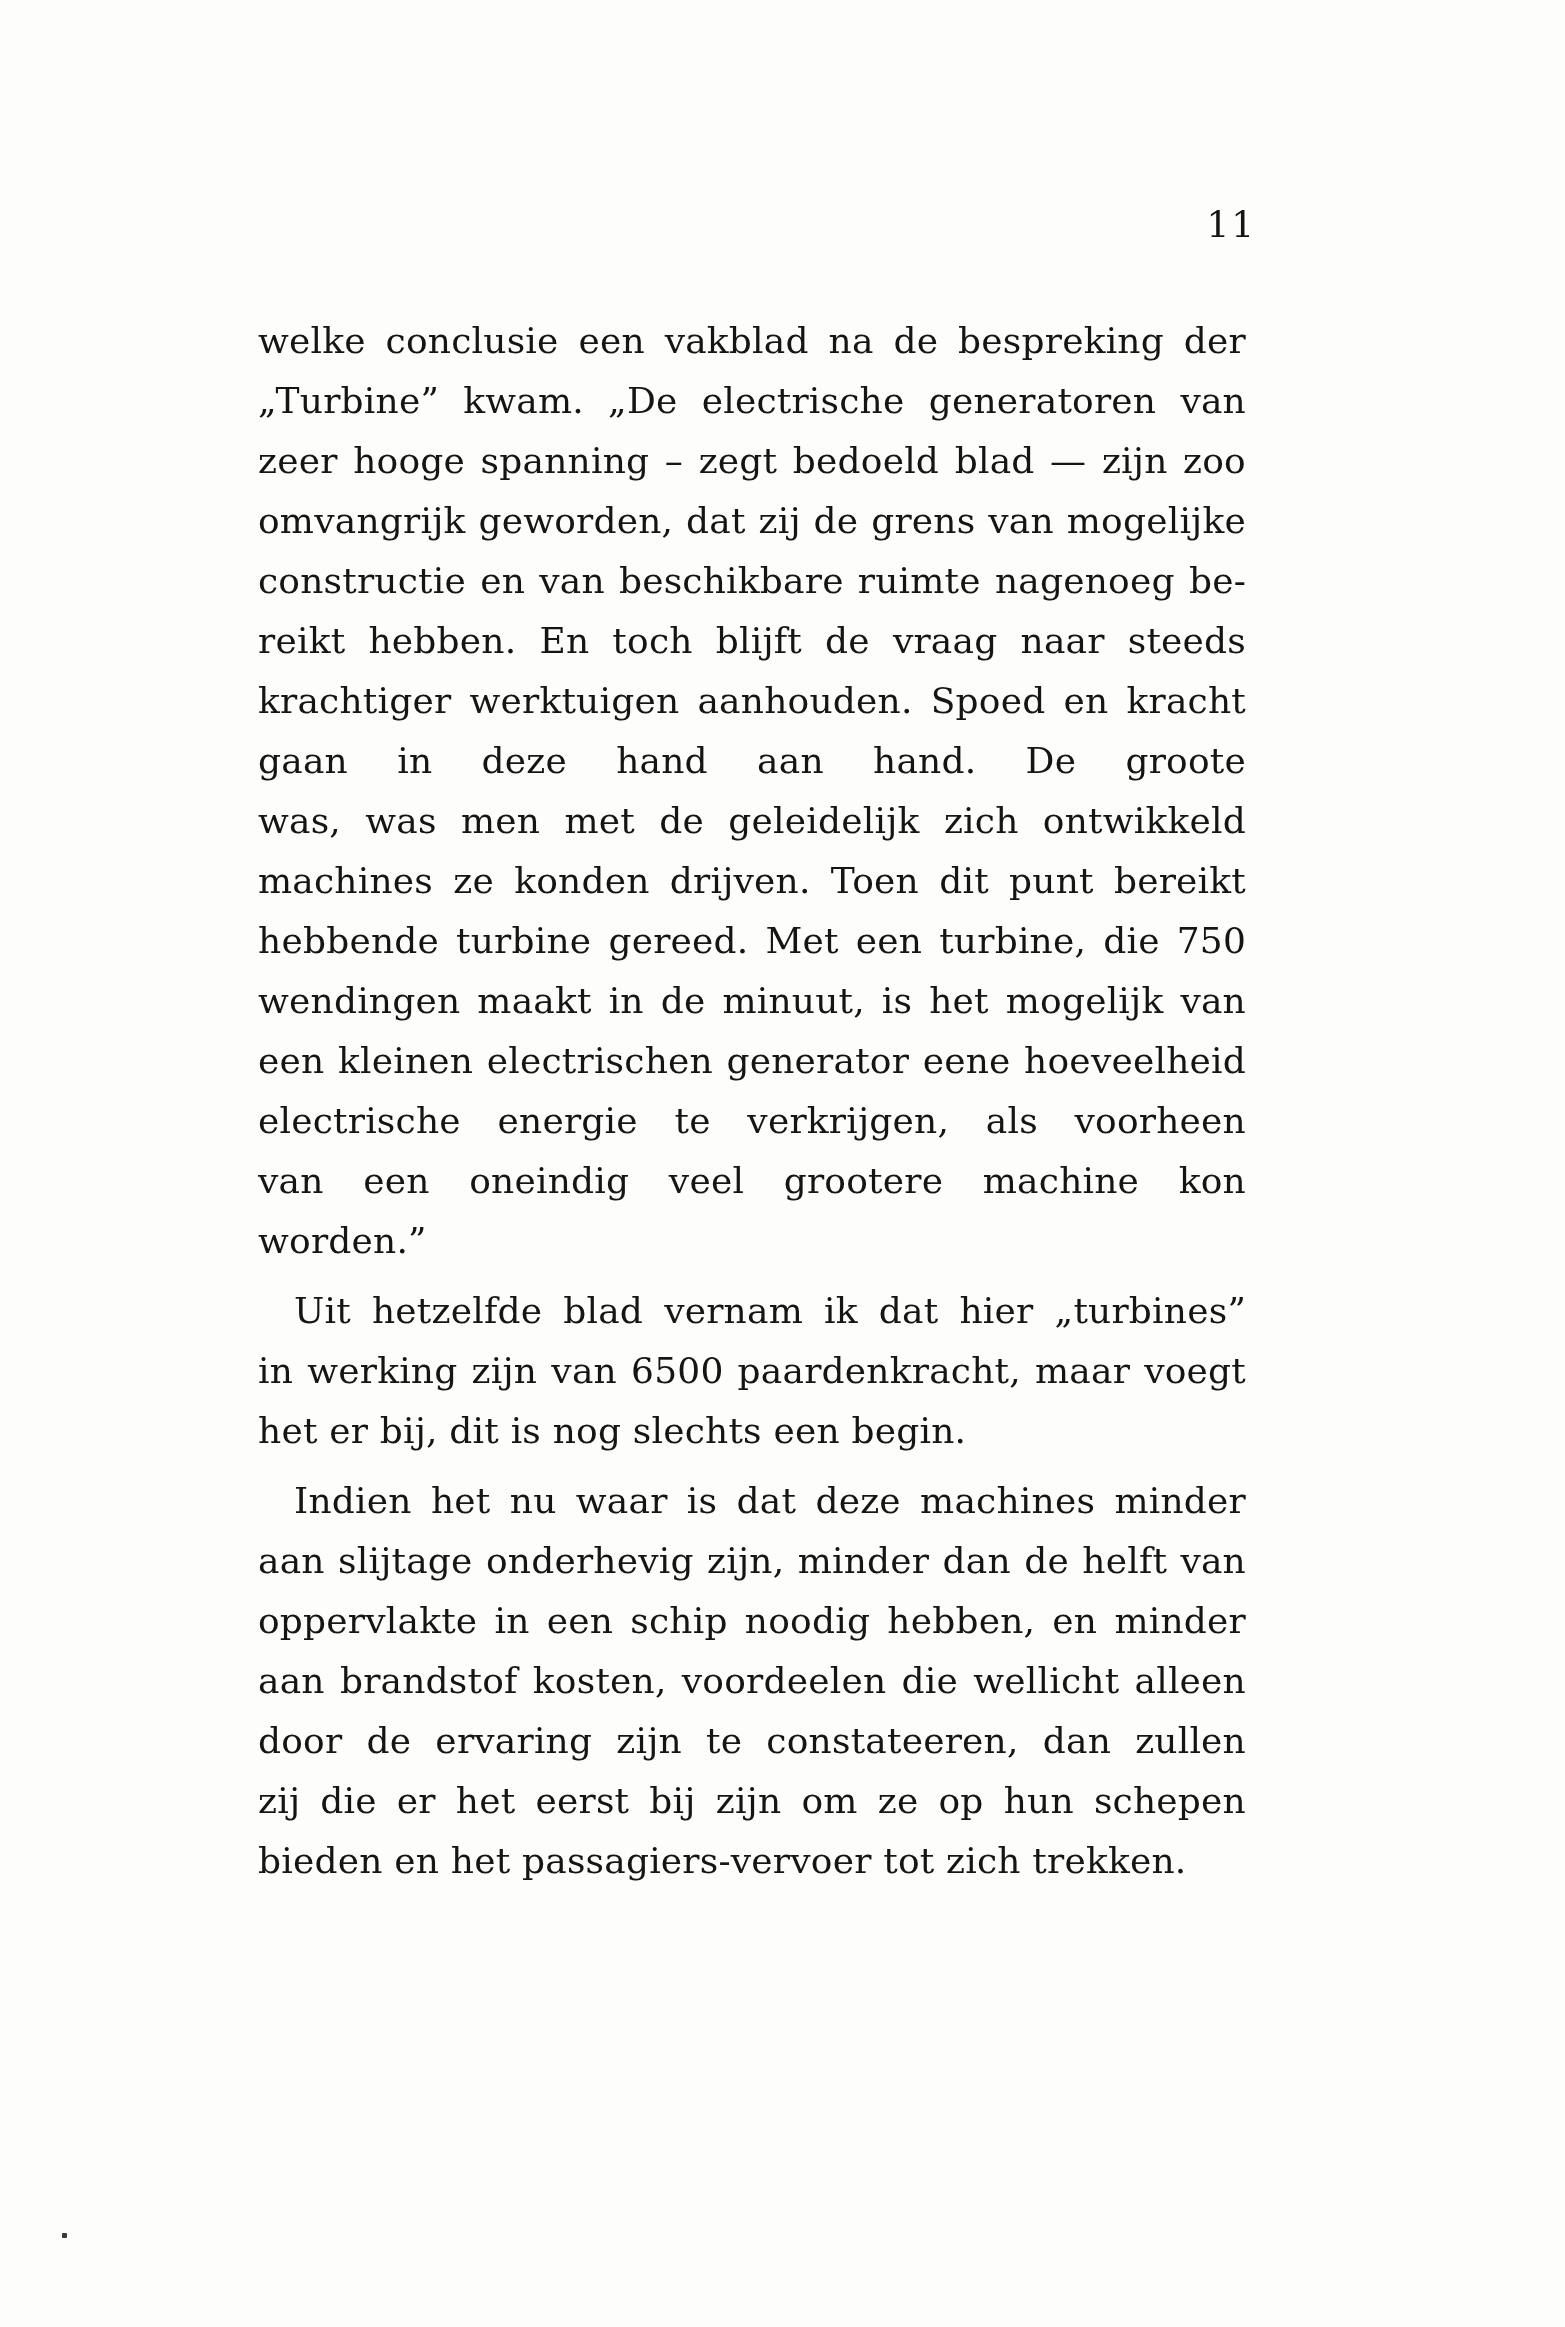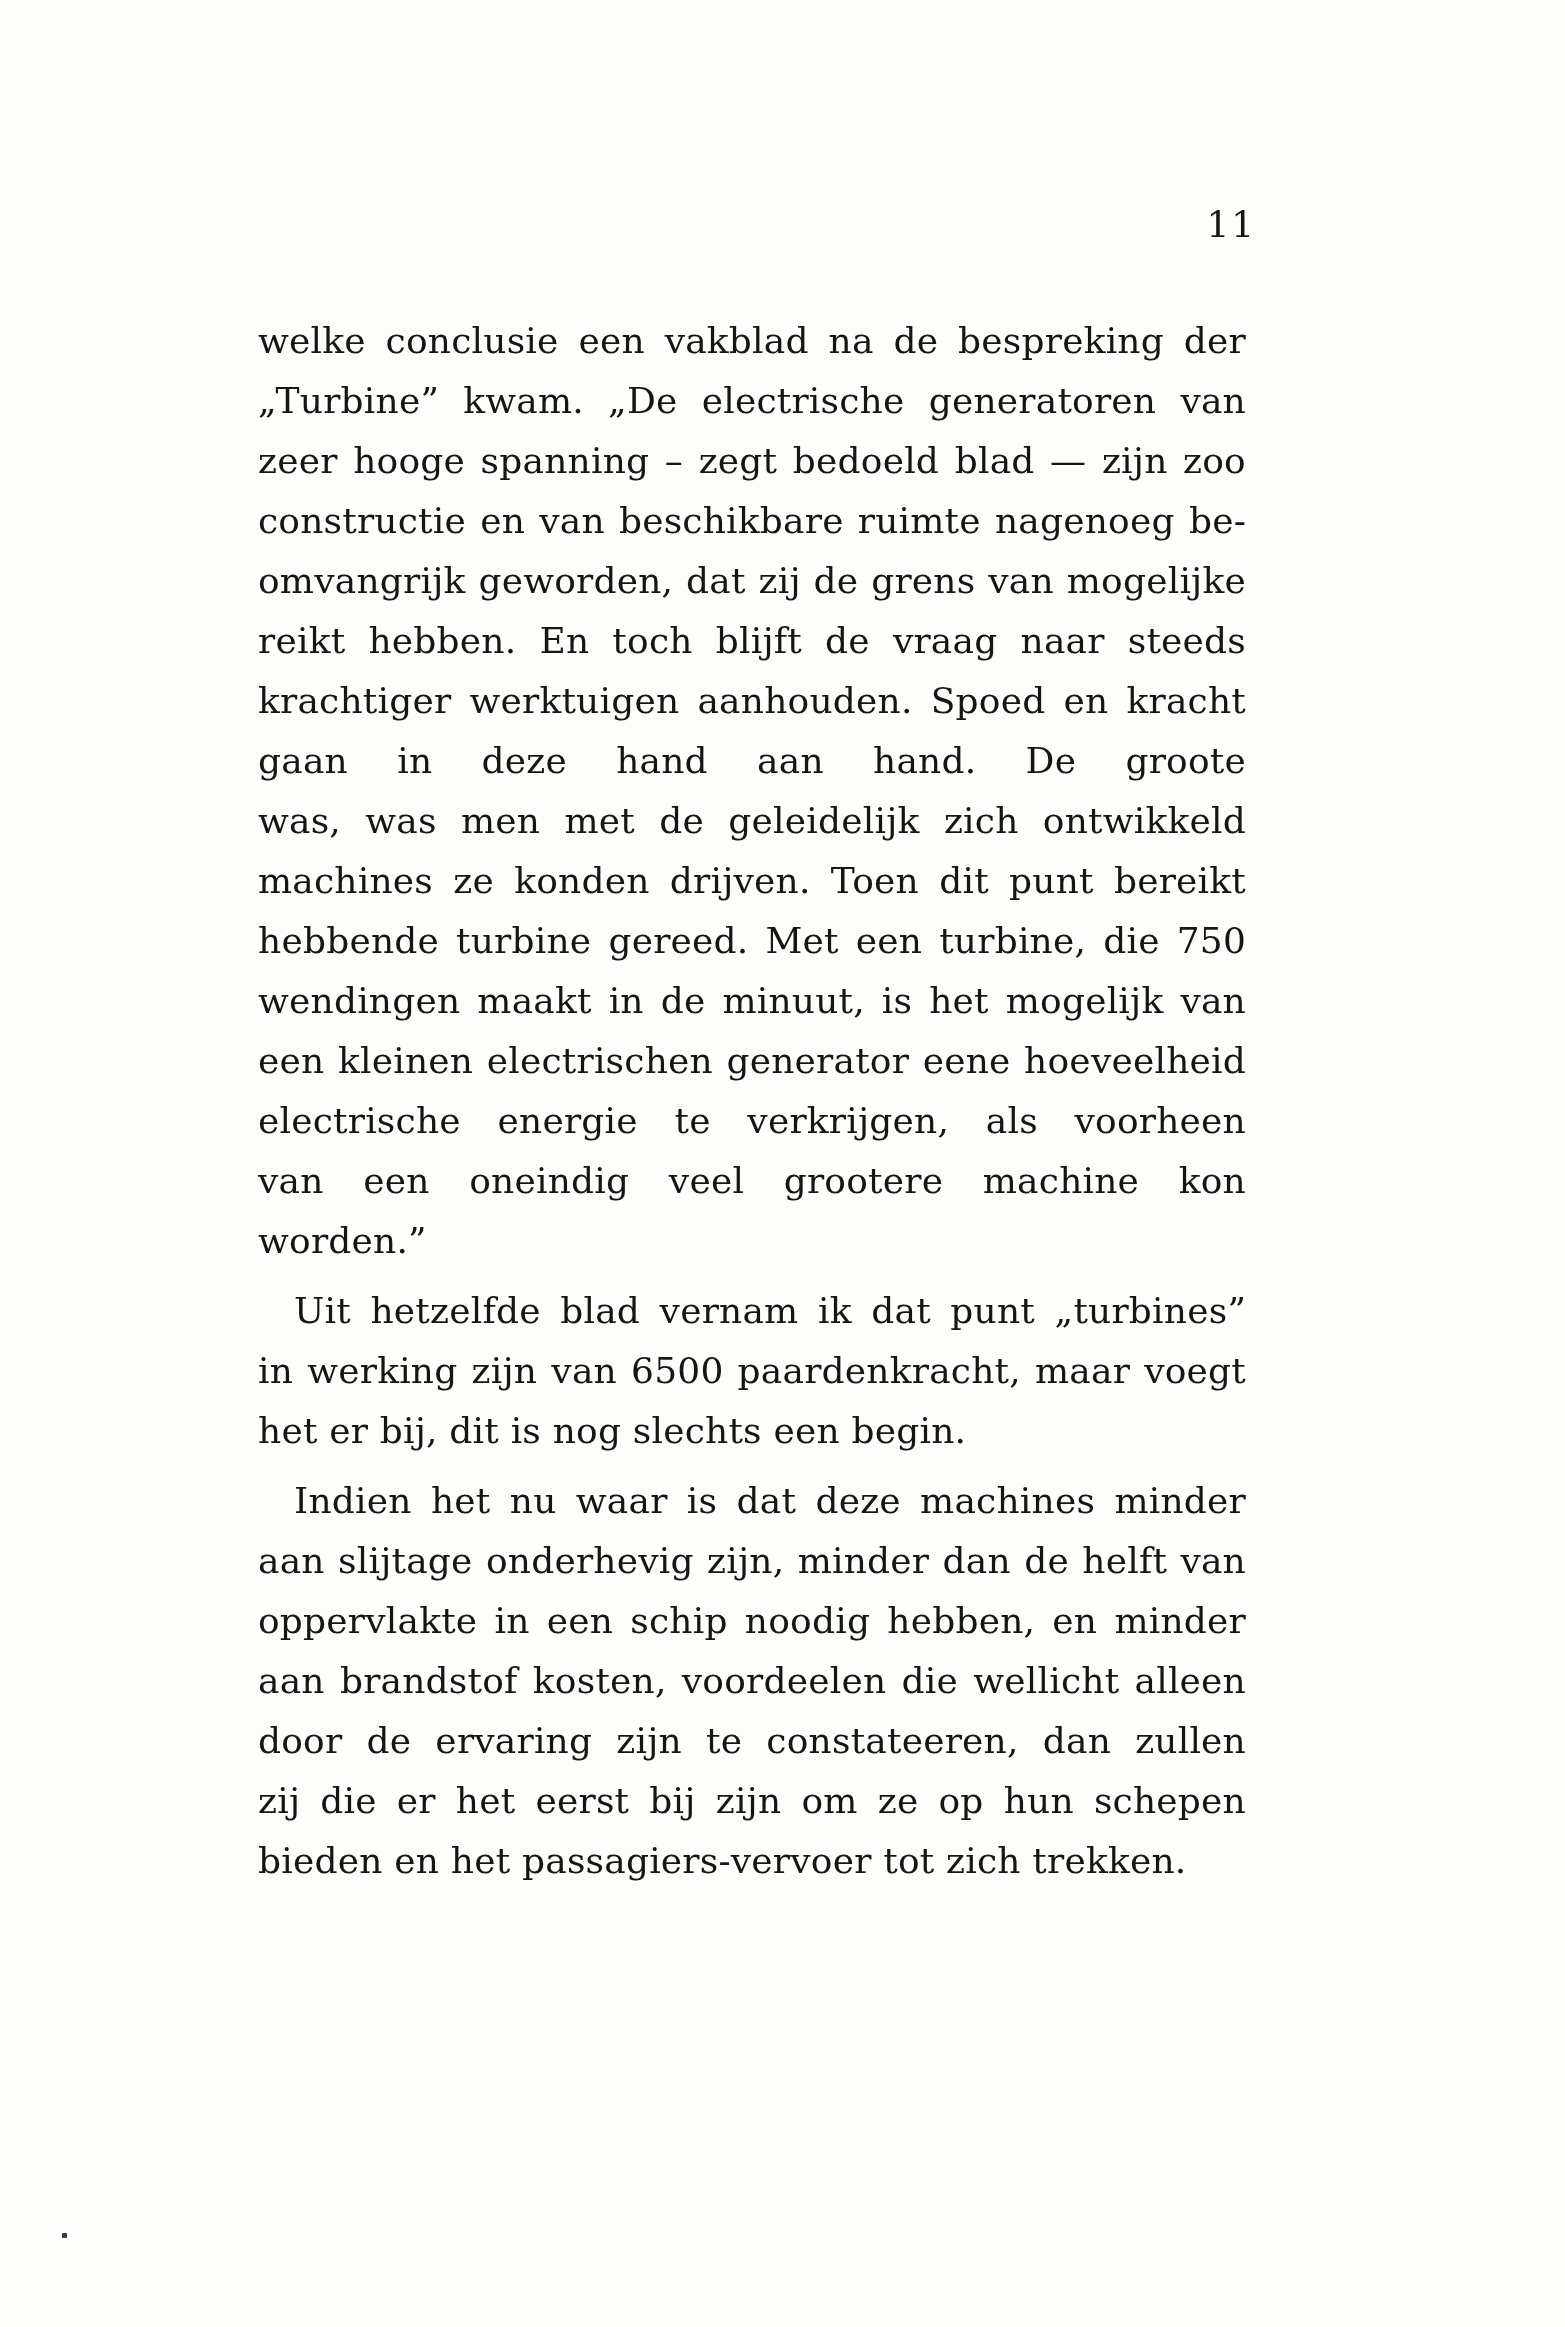--- a/index.html
+++ b/index.html
@@ -55,36 +55,36 @@
 <body>
 
 <div class="page">
   <div class="page-number">11</div>
 
   <div class="text-block" id="text-block">
       <div class="para">
         <div class="line">welke conclusie een vakblad na de bespreking der</div>
         <div class="line">„Turbine” kwam. „De electrische generatoren van</div>
         <div class="line">zeer hooge spanning – zegt bedoeld blad — zijn zoo</div>
+        <div class="line">omvangrijk geworden, dat zij de grens van mogelijke</div>
         <div class="line">constructie en van beschikbare ruimte nagenoeg be-</div>
-        <div class="line">omvangrijk geworden, dat zij de grens van mogelijke</div>
         <div class="line">reikt hebben. En toch blijft de vraag naar steeds</div>
         <div class="line">krachtiger werktuigen aanhouden. Spoed en kracht</div>
         <div class="line">gaan in deze hand aan hand. De groote regeneratoren</div>
         <div class="line">was, was men met de geleidelijk zich ontwikkeld</div>
         <div class="line">machines ze konden drijven. Toen dit punt bereikt</div>
         <div class="line">hebbende turbine gereed. Met een turbine, die 750</div>
         <div class="line">wendingen maakt in de minuut, is het mogelijk van</div>
         <div class="line">een kleinen electrischen generator eene hoeveelheid</div>
         <div class="line">electrische energie te verkrijgen, als voorheen slechts</div>
         <div class="line">van een oneindig veel grootere machine kon verkregen</div>
         <div class="line last">worden.”</div>
       </div>
       <div class="para">
-        <div class="line indent">Uit hetzelfde blad vernam ik dat punt „turbines”</div>
+        <div class="line indent">Uit hetzelfde blad vernam ik dat hier „turbines”</div>
         <div class="line">in werking zijn van 6500 paardenkracht, maar voegt</div>
         <div class="line last">het er bij, dit is nog slechts een begin.</div>
       </div>
       <div class="para">
         <div class="line indent">Indien het nu waar is dat deze machines minder</div>
         <div class="line">aan slijtage onderhevig zijn, minder dan de helft van</div>
         <div class="line">oppervlakte in een schip noodig hebben, en minder</div>
         <div class="line">aan brandstof kosten, voordeelen die wellicht alleen</div>
         <div class="line">door de ervaring zijn te constateeren, dan zullen toch</div>
         <div class="line">zij die er het eerst bij zijn om ze op hun schepen</div>

